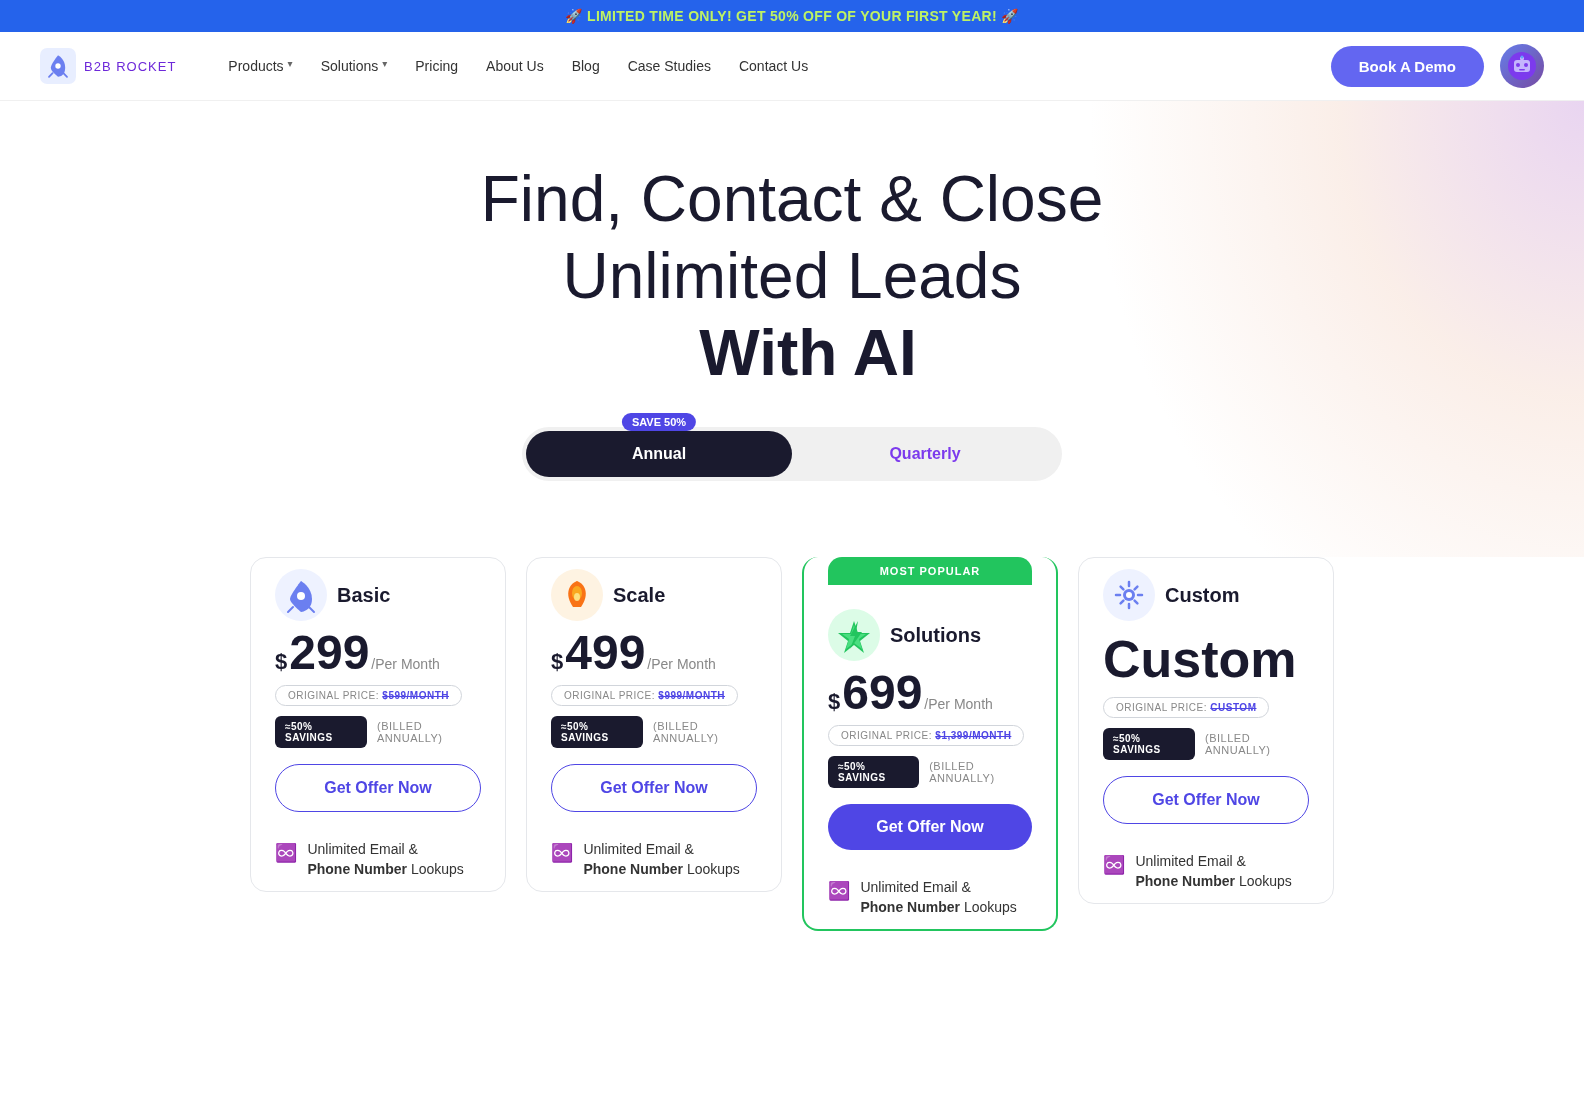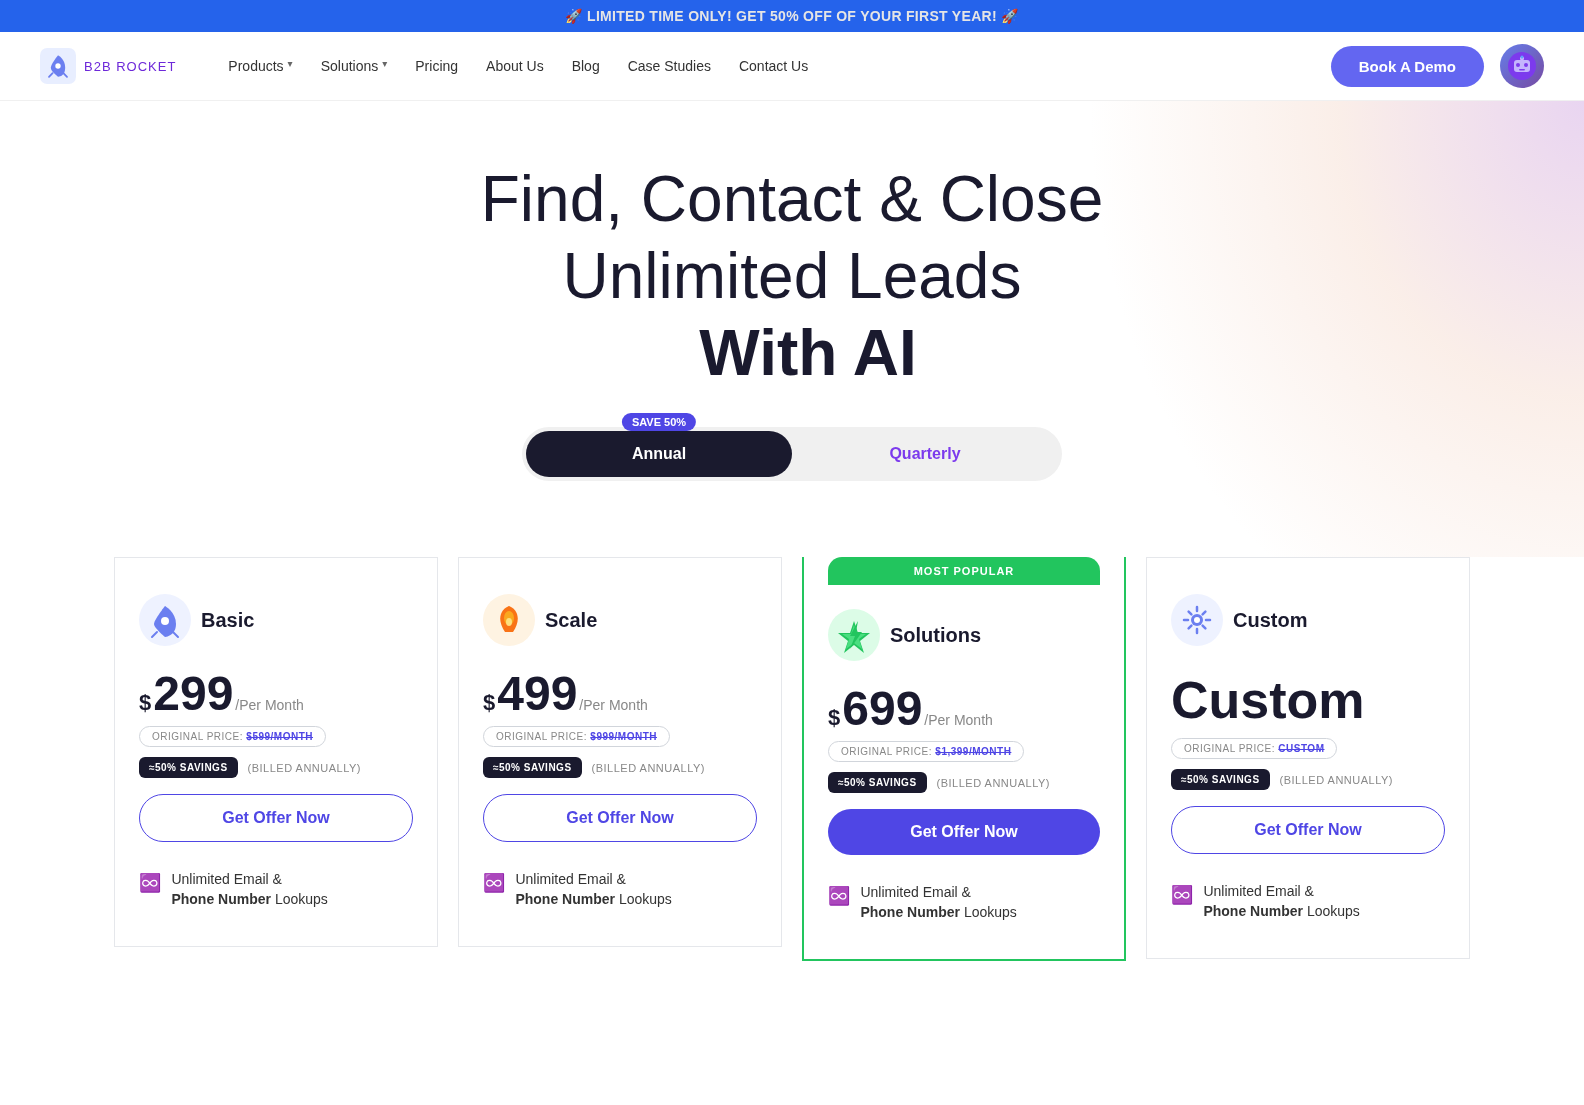--- a/index.html
+++ b/index.html
@@ -1,21 +1,21 @@
 <!DOCTYPE html>
 <html><head>
   <meta charset="utf-8">
   <style>
     * { margin: 0; padding: 0; box-sizing: border-box; }
     body { font-family: -apple-system, BlinkMacSystemFont, 'Segoe UI', sans-serif; background: #fff; overflow-x: hidden; }
 
     
     .top-banner {
       background: #2563eb;
-      color: #e5e5e5;
+      color: #bef264;
       text-align: center;
       padding: 8px 16px;
       font-size: 14px;
       font-weight: 600;
       letter-spacing: 0.3px;
     }
 
     
     .navbar {
       display: flex;
@@ -181,24 +181,24 @@
       padding: 0 40px 60px;
       display: flex;
       gap: 20px;
       justify-content: center;
       align-items: flex-start;
       position: relative;
     }
 
     .pricing-card {
       background: #fff;
-      border-radius: 0;
+      border-radius: 16px;
       border: 1px solid #e5e7eb;
-      padding: 36px 24px;
-      width: 324px;
+      padding: 11px 24px;
+      width: 256px;
       flex-shrink: 0;
       position: relative;
     }
     .pricing-card.popular {
       border: 2px solid #22c55e;
       border-top: none;
       padding-top: 0;
     }
     .popular-header {
       background: #22c55e;
@@ -215,21 +215,21 @@
       font-size: 20px;
       font-weight: 600;
       color: #1a1a2e;
       display: inline-block;
       vertical-align: middle;
       margin-left: 10px;
     }
     .plan-header {
       display: flex;
       align-items: center;
-      margin-bottom: 24px;
+      margin-bottom: 8px;
     }
 
     .price-row {
       display: flex;
       align-items: baseline;
       gap: 2px;
       margin-bottom: 8px;
     }
     .price-dollar {
       font-size: 22px;

